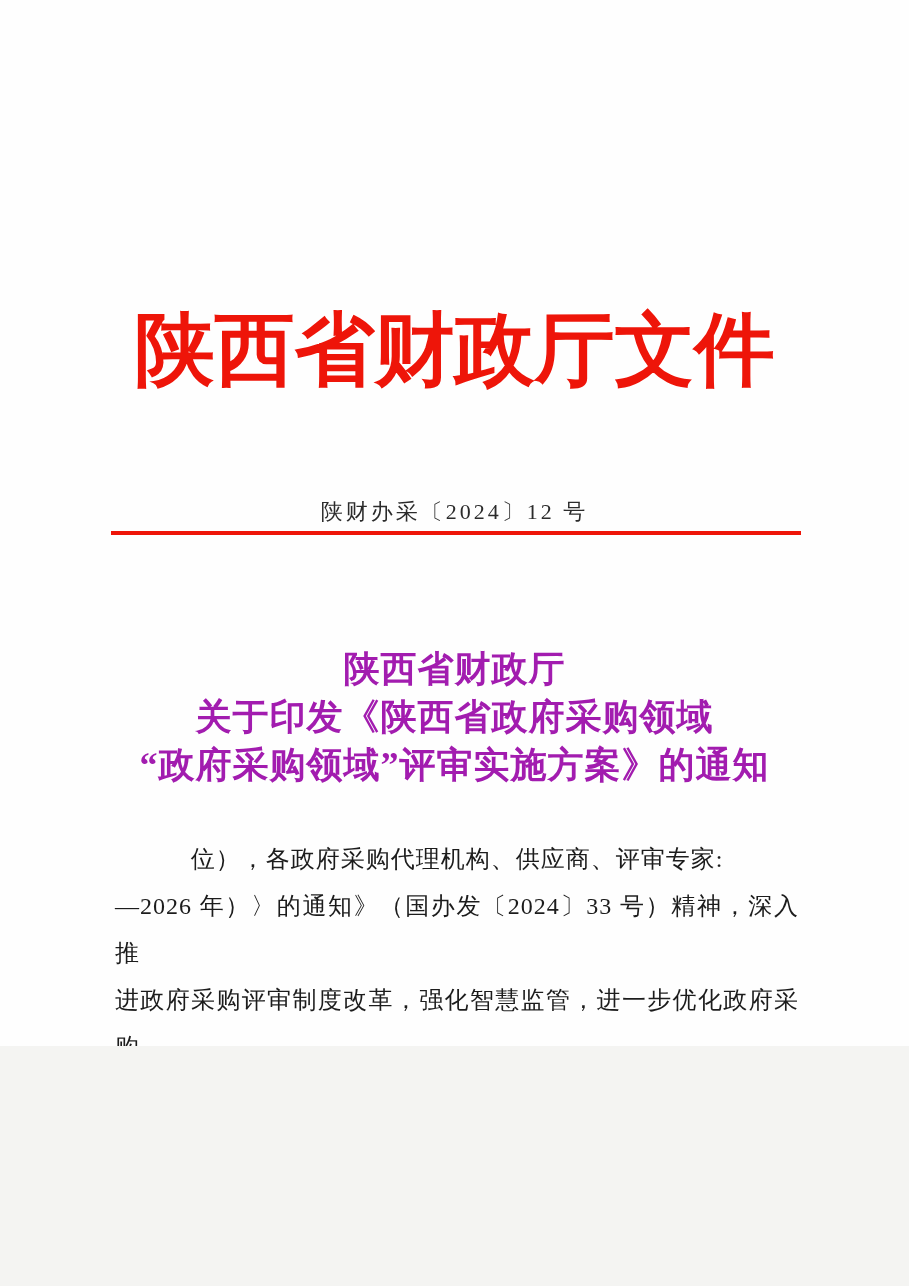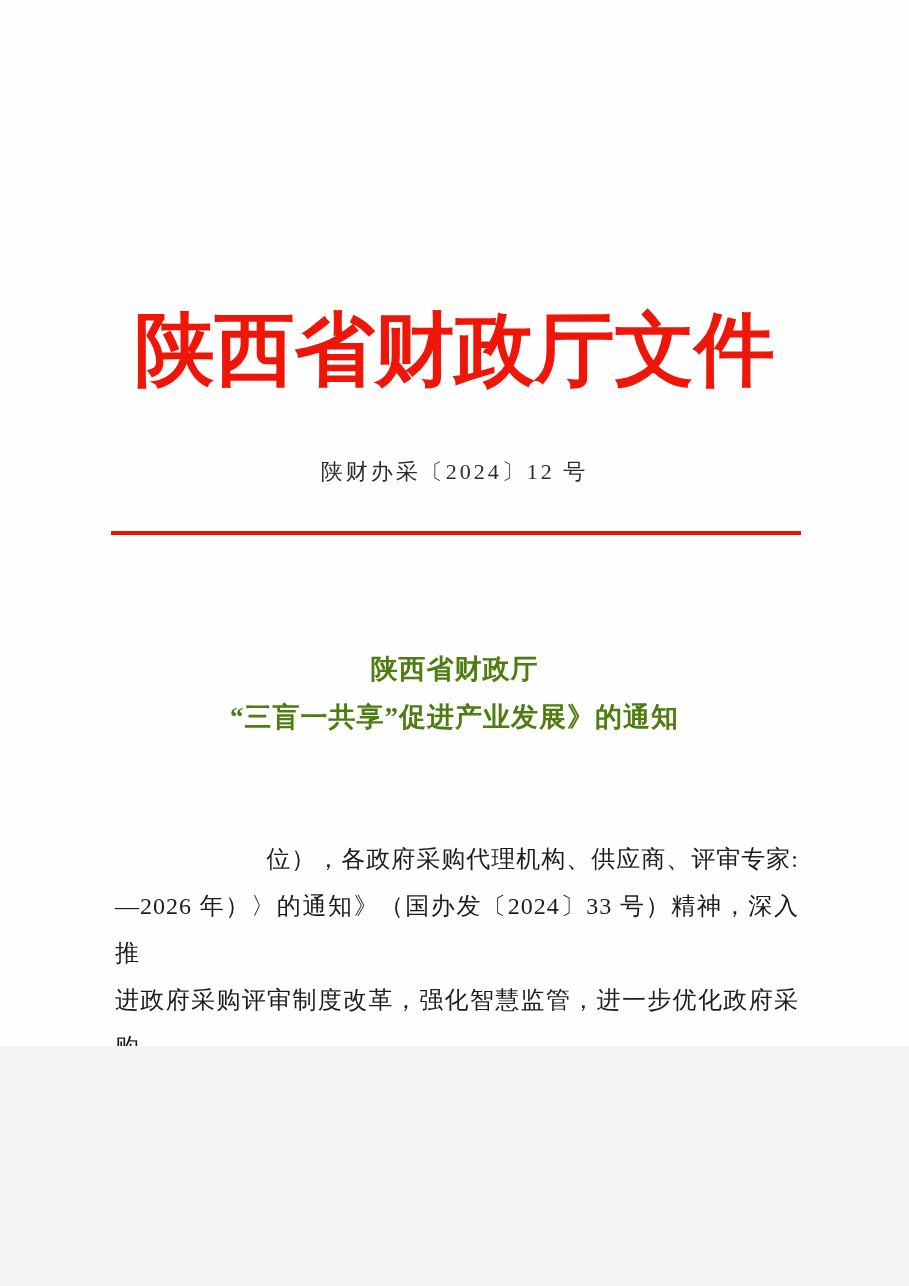--- a/index.html
+++ b/index.html
@@ -24,21 +24,21 @@
     width: 909px;
     text-align: center;
     font-size: 80px;
     line-height: 100px;
     font-weight: bold;
     letter-spacing: 0px;
     white-space: nowrap;
   }
   .doc-number {
     position: absolute;
-    top: 456px;
+    top: 496px;
     left: 0;
     width: 909px;
     text-align: center;
     font-size: 22px;
     line-height: 32px;
     letter-spacing: 3px;
     color: #2b2b2b;
     white-space: nowrap;
   }
   .red-rule {
@@ -48,37 +48,37 @@
     width: 690px;
     height: 4px;
   }
   .doc-title {
     position: absolute;
     top: 645px;
     left: 0;
     width: 909px;
     text-align: center;
     font-weight: bold;
-    font-size: 27px;
+    font-size: 36px;
     line-height: 48px;
     letter-spacing: 1px;
-    color: #4d7c0f;
+    color: #a21caf;
   }
   .body-text {
     position: absolute;
     top: 836px;
     left: 115px;
     width: 684px;
     font-size: 24px;
     line-height: 47px;
     letter-spacing: 1px;
     color: #1c1c1c;
   }
   .body-text .line {
-    text-align: right;
+    text-align: center;
     white-space: nowrap;
   }
   .body-text .line.just {
     white-space: normal;
     text-align: justify;
     text-align-last: justify;
     text-justify: inter-character;
   }
   .body-text .line.indent {
     text-indent: 40px;
@@ -101,21 +101,22 @@
 <div class="page">
 
   <div class="letterhead" style="color: rgb(238, 21, 9);">陕西省财政厅文件</div>
 
   <div class="doc-number">陕财办采〔2024〕12 号</div>
 
   <div class="red-rule" style="background: rgb(238, 21, 9);"></div>
 
   <div class="doc-title">
     <div>陕西省财政厅</div>
-    <div>“三盲一共享”促进产业发展》的通知</div>
+    <div>关于印发《陕西省政府采购领域</div>
+    <div>“政府采购领域”评审实施方案》的通知</div>
   </div>
 
   <div class="body-text">
     <div class="line">位），各政府采购代理机构、供应商、评审专家:</div>
     <div class="line just">—2026 年）〉的通知》（国办发〔2024〕33 号）精神，深入推</div>
     <div class="line just">进政府采购评审制度改革，强化智慧监管，进一步优化政府采购</div>
 
   </div>
 
   <div class="page-number">- 1 -</div>

